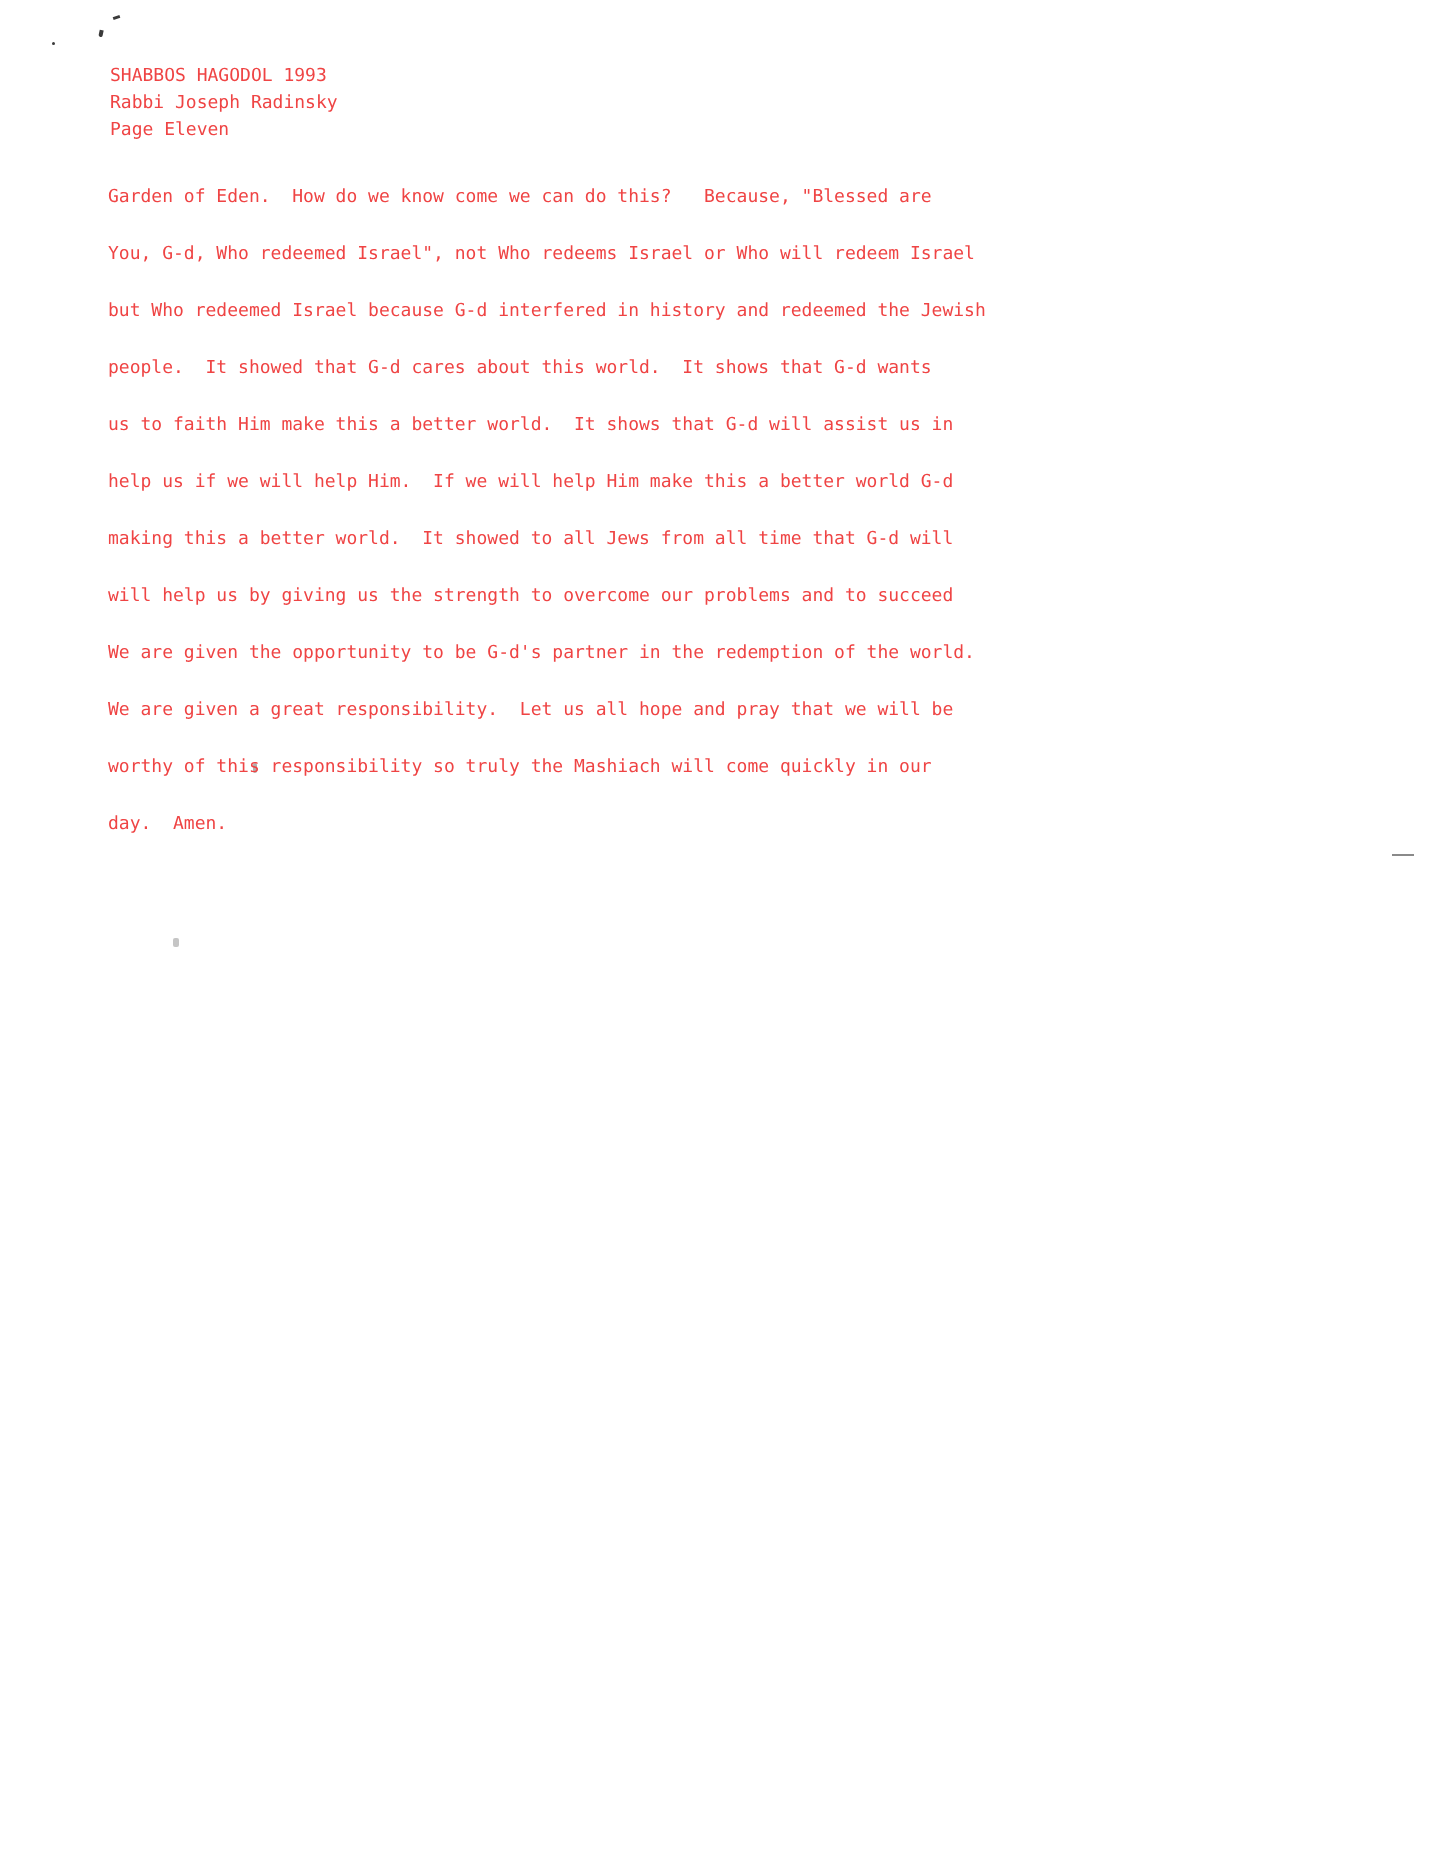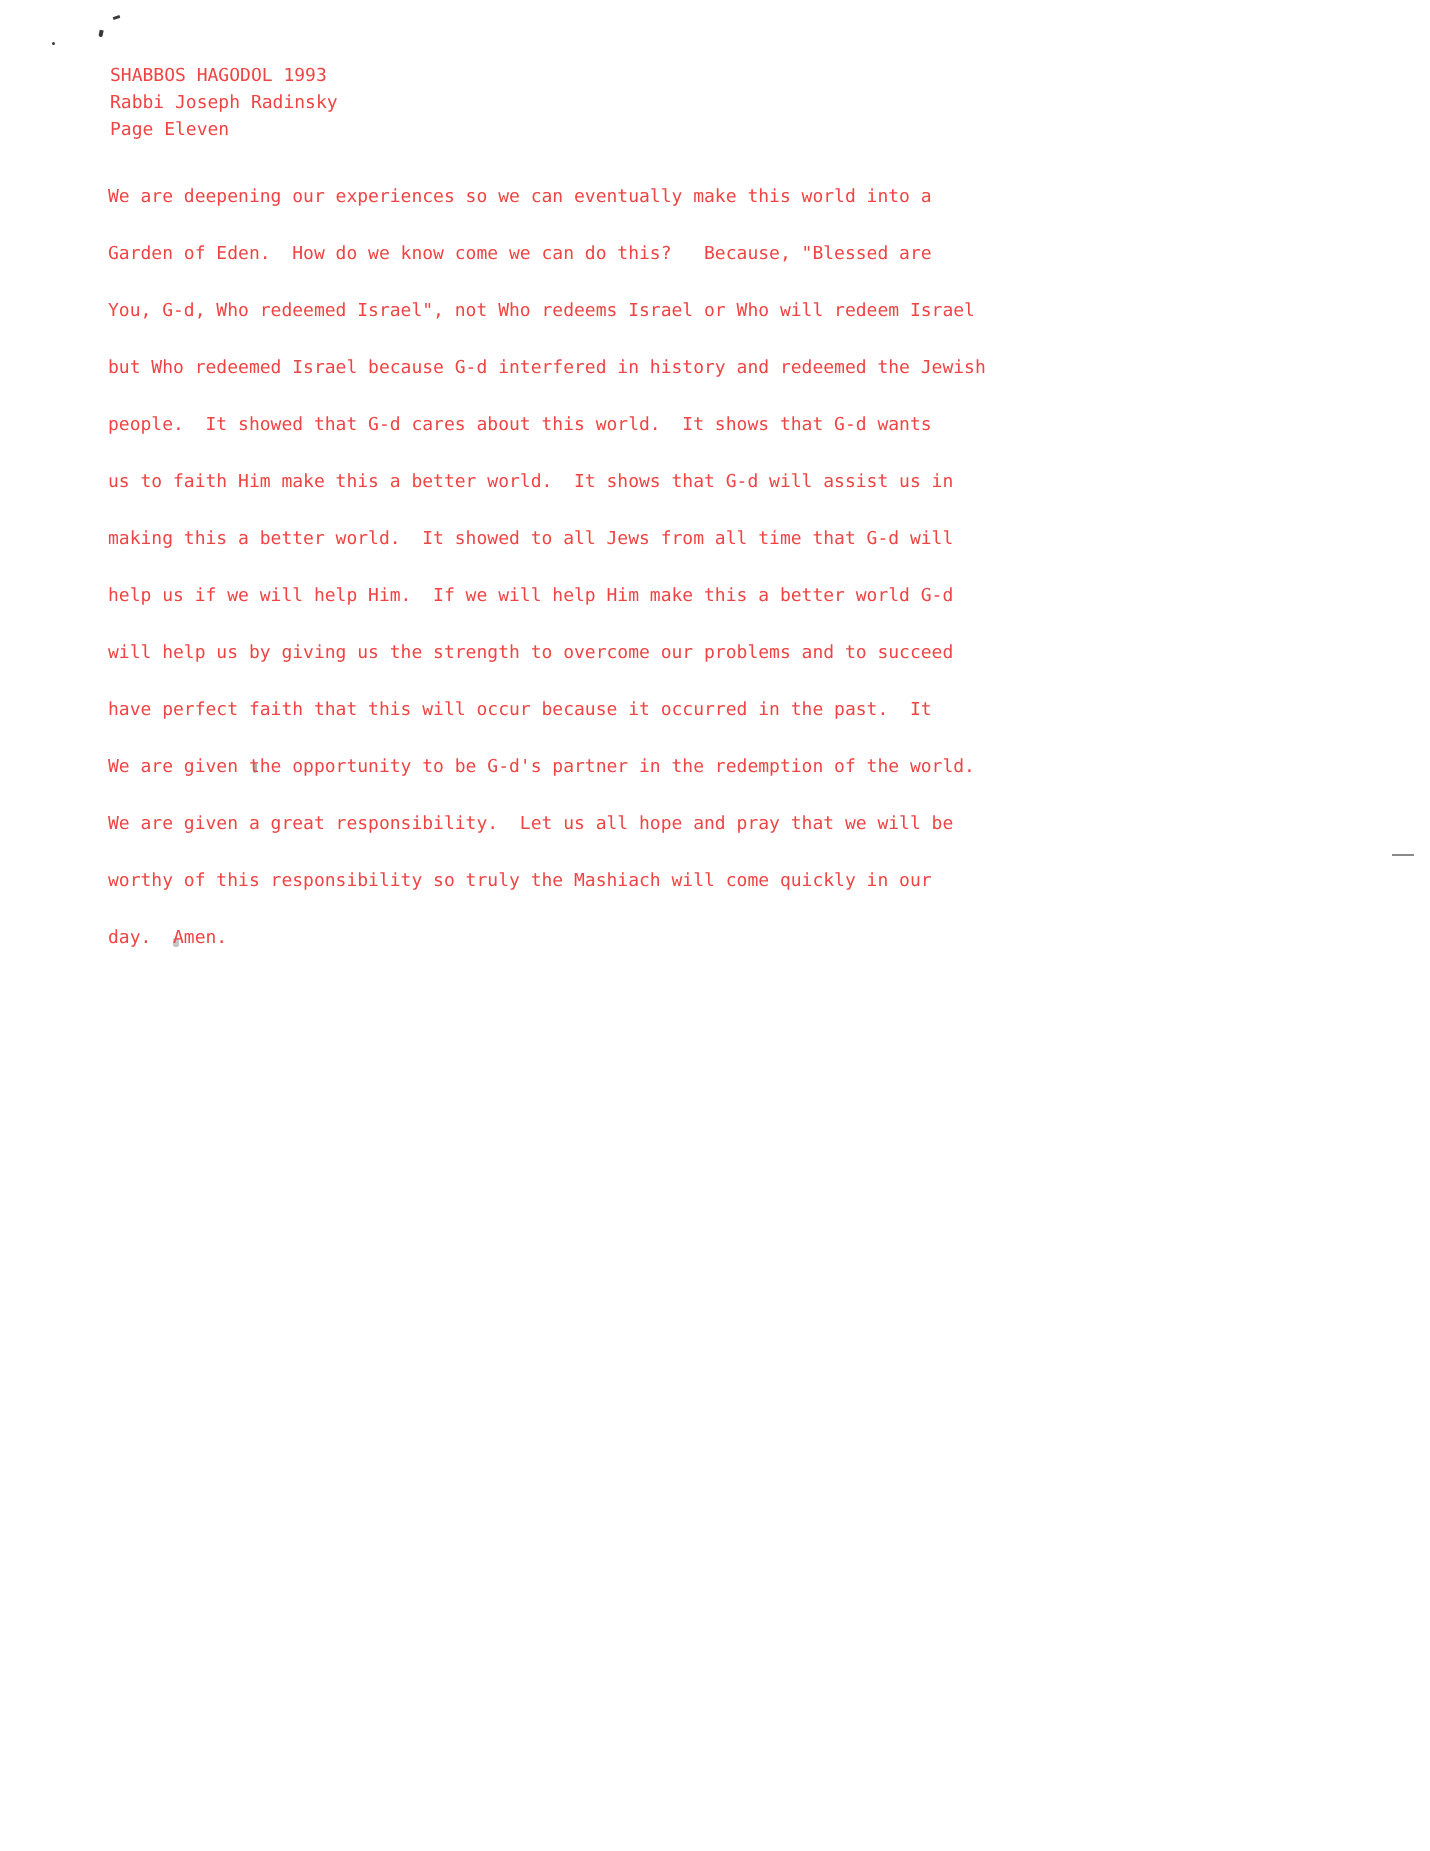--- a/index.html
+++ b/index.html
@@ -95,29 +95,27 @@
   <div class="artifact smudge-1"></div>
   <div class="artifact smudge-2"></div>
 
   <div class="header-block">
     <div class="header-line">SHABBOS HAGODOL 1993</div>
     <div class="header-line">Rabbi Joseph Radinsky</div>
     <div class="header-line">Page Eleven</div>
   </div>
 
   <div class="body-block">
-    <div class="body-line">We are deepening our experiences so we can eventually make this world into a</div>
     <div class="body-line">Garden of Eden.  How do we know come we can do this?   Because, "Blessed are</div>
     <div class="body-line">You, G-d, Who redeemed Israel", not Who redeems Israel or Who will redeem Israel</div>
     <div class="body-line">but Who redeemed Israel because G-d interfered in history and redeemed the Jewish</div>
     <div class="body-line">people.  It showed that G-d cares about this world.  It shows that G-d wants</div>
     <div class="body-line">us to faith Him make this a better world.  It shows that G-d will assist us in</div>
+    <div class="body-line">help us if we will help Him.  If we will help Him make this a better world G-d</div>
     <div class="body-line">making this a better world.  It showed to all Jews from all time that G-d will</div>
-    <div class="body-line">help us if we will help Him.  If we will help Him make this a better world G-d</div>
     <div class="body-line">will help us by giving us the strength to overcome our problems and to succeed</div>
-    <div class="body-line">have perfect faith that this will occur because it occurred in the past.  It</div>
     <div class="body-line">We are given the opportunity to be G-d's partner in the redemption of the world.</div>
     <div class="body-line">We are given a great responsibility.  Let us all hope and pray that we will be</div>
     <div class="body-line">worthy of this responsibility so truly the Mashiach will come quickly in our</div>
     <div class="body-line">day.  Amen.</div>
   </div>
 
 </div>
 
 </body></html>

